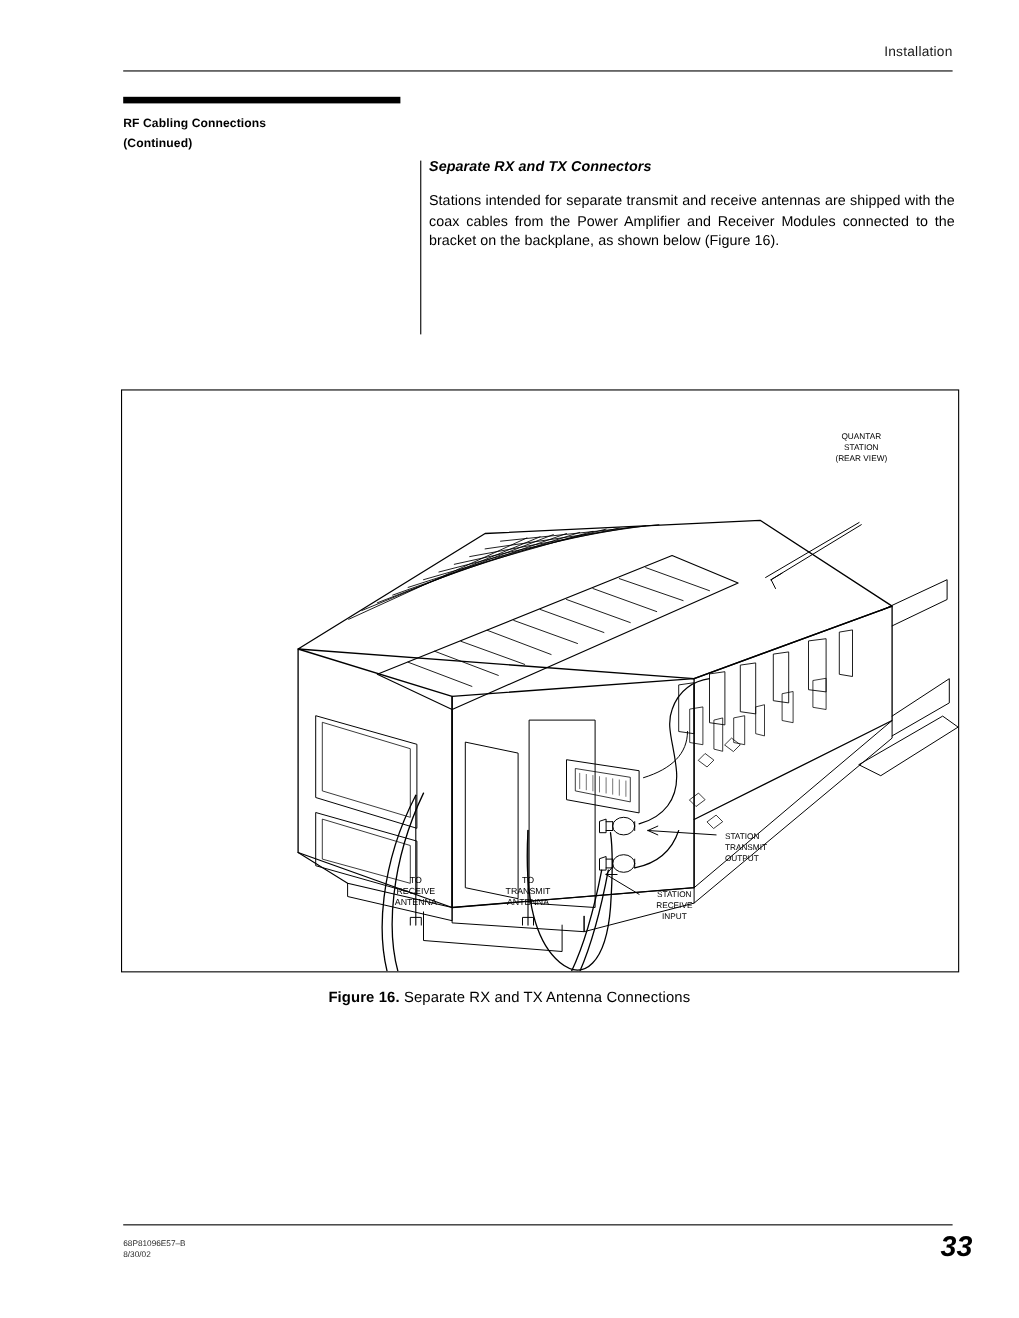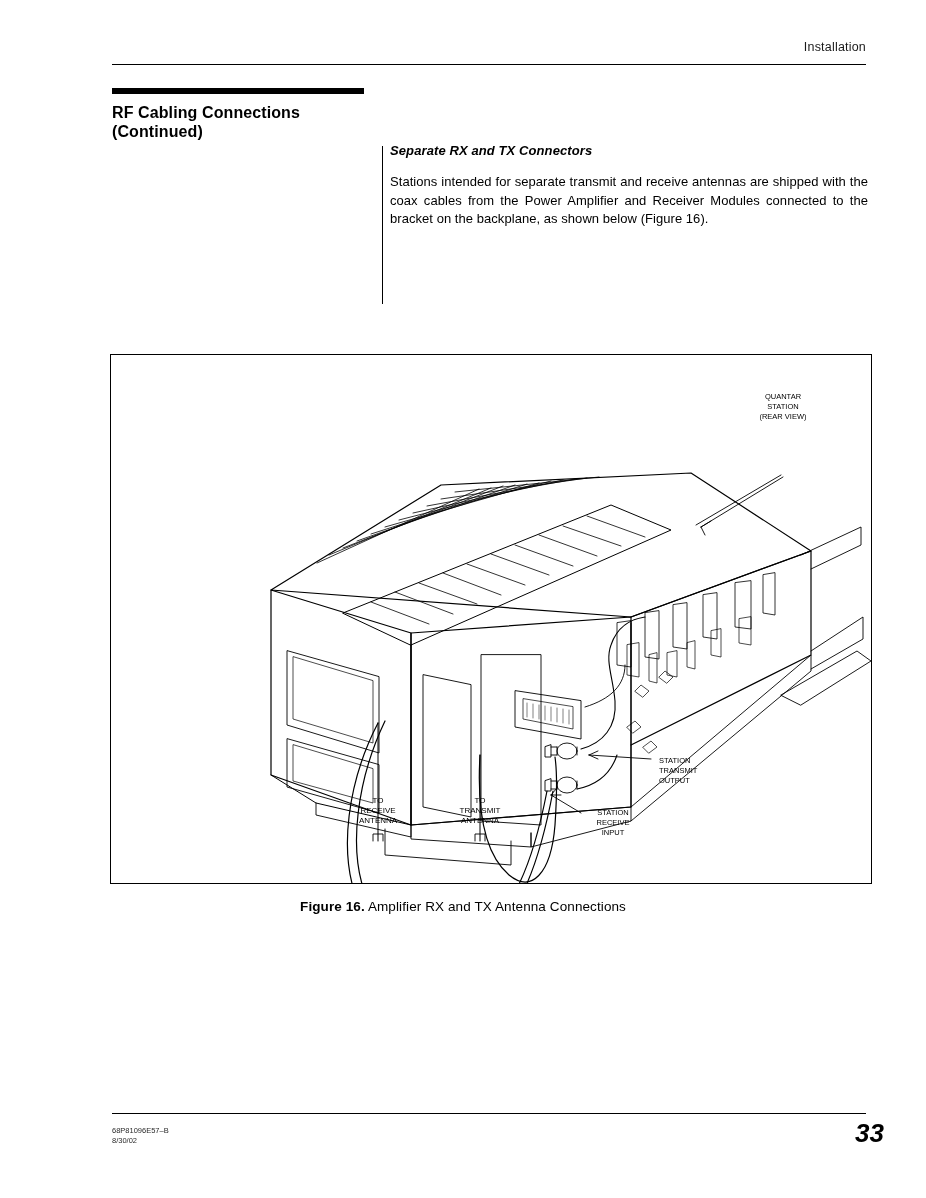--- a/index.html
+++ b/index.html
@@ -46,21 +46,21 @@
     left: 112px;
     width: 252px;
     height: 6px;
     background: #000000;
   }
   .section-title {
     position: absolute;
     top: 103px;
     left: 112px;
     width: 280px;
-    font-size: 16px;
+    font-size: 11px;
     font-weight: bold;
     line-height: 19px;
     letter-spacing: 0.1px;
   }
 
   
   .body-col {
     position: absolute;
     top: 143px;
     left: 390px;
@@ -325,21 +325,21 @@
       <g>
         <text class="fg-t-sm" x="502" y="460" text-anchor="middle">STATION</text>
         <text class="fg-t-sm" x="502" y="470" text-anchor="middle">RECEIVE</text>
         <text class="fg-t-sm" x="502" y="480" text-anchor="middle">INPUT</text>
       </g>
     </svg>
   </div>
 
   <div class="figure-caption">
     <span class="fignum">Figure 16.</span>
-    <span>Amplifier RX and TX Antenna Connections</span>
+    <span>Separate RX and TX Antenna Connections</span>
   </div>
 
   <div class="footer-rule"></div>
   <div class="footer-left">
     <div>68P81096E57–B</div>
     <div>8/30/02</div>
   </div>
   <div class="footer-page">33</div>
 
 </div>

